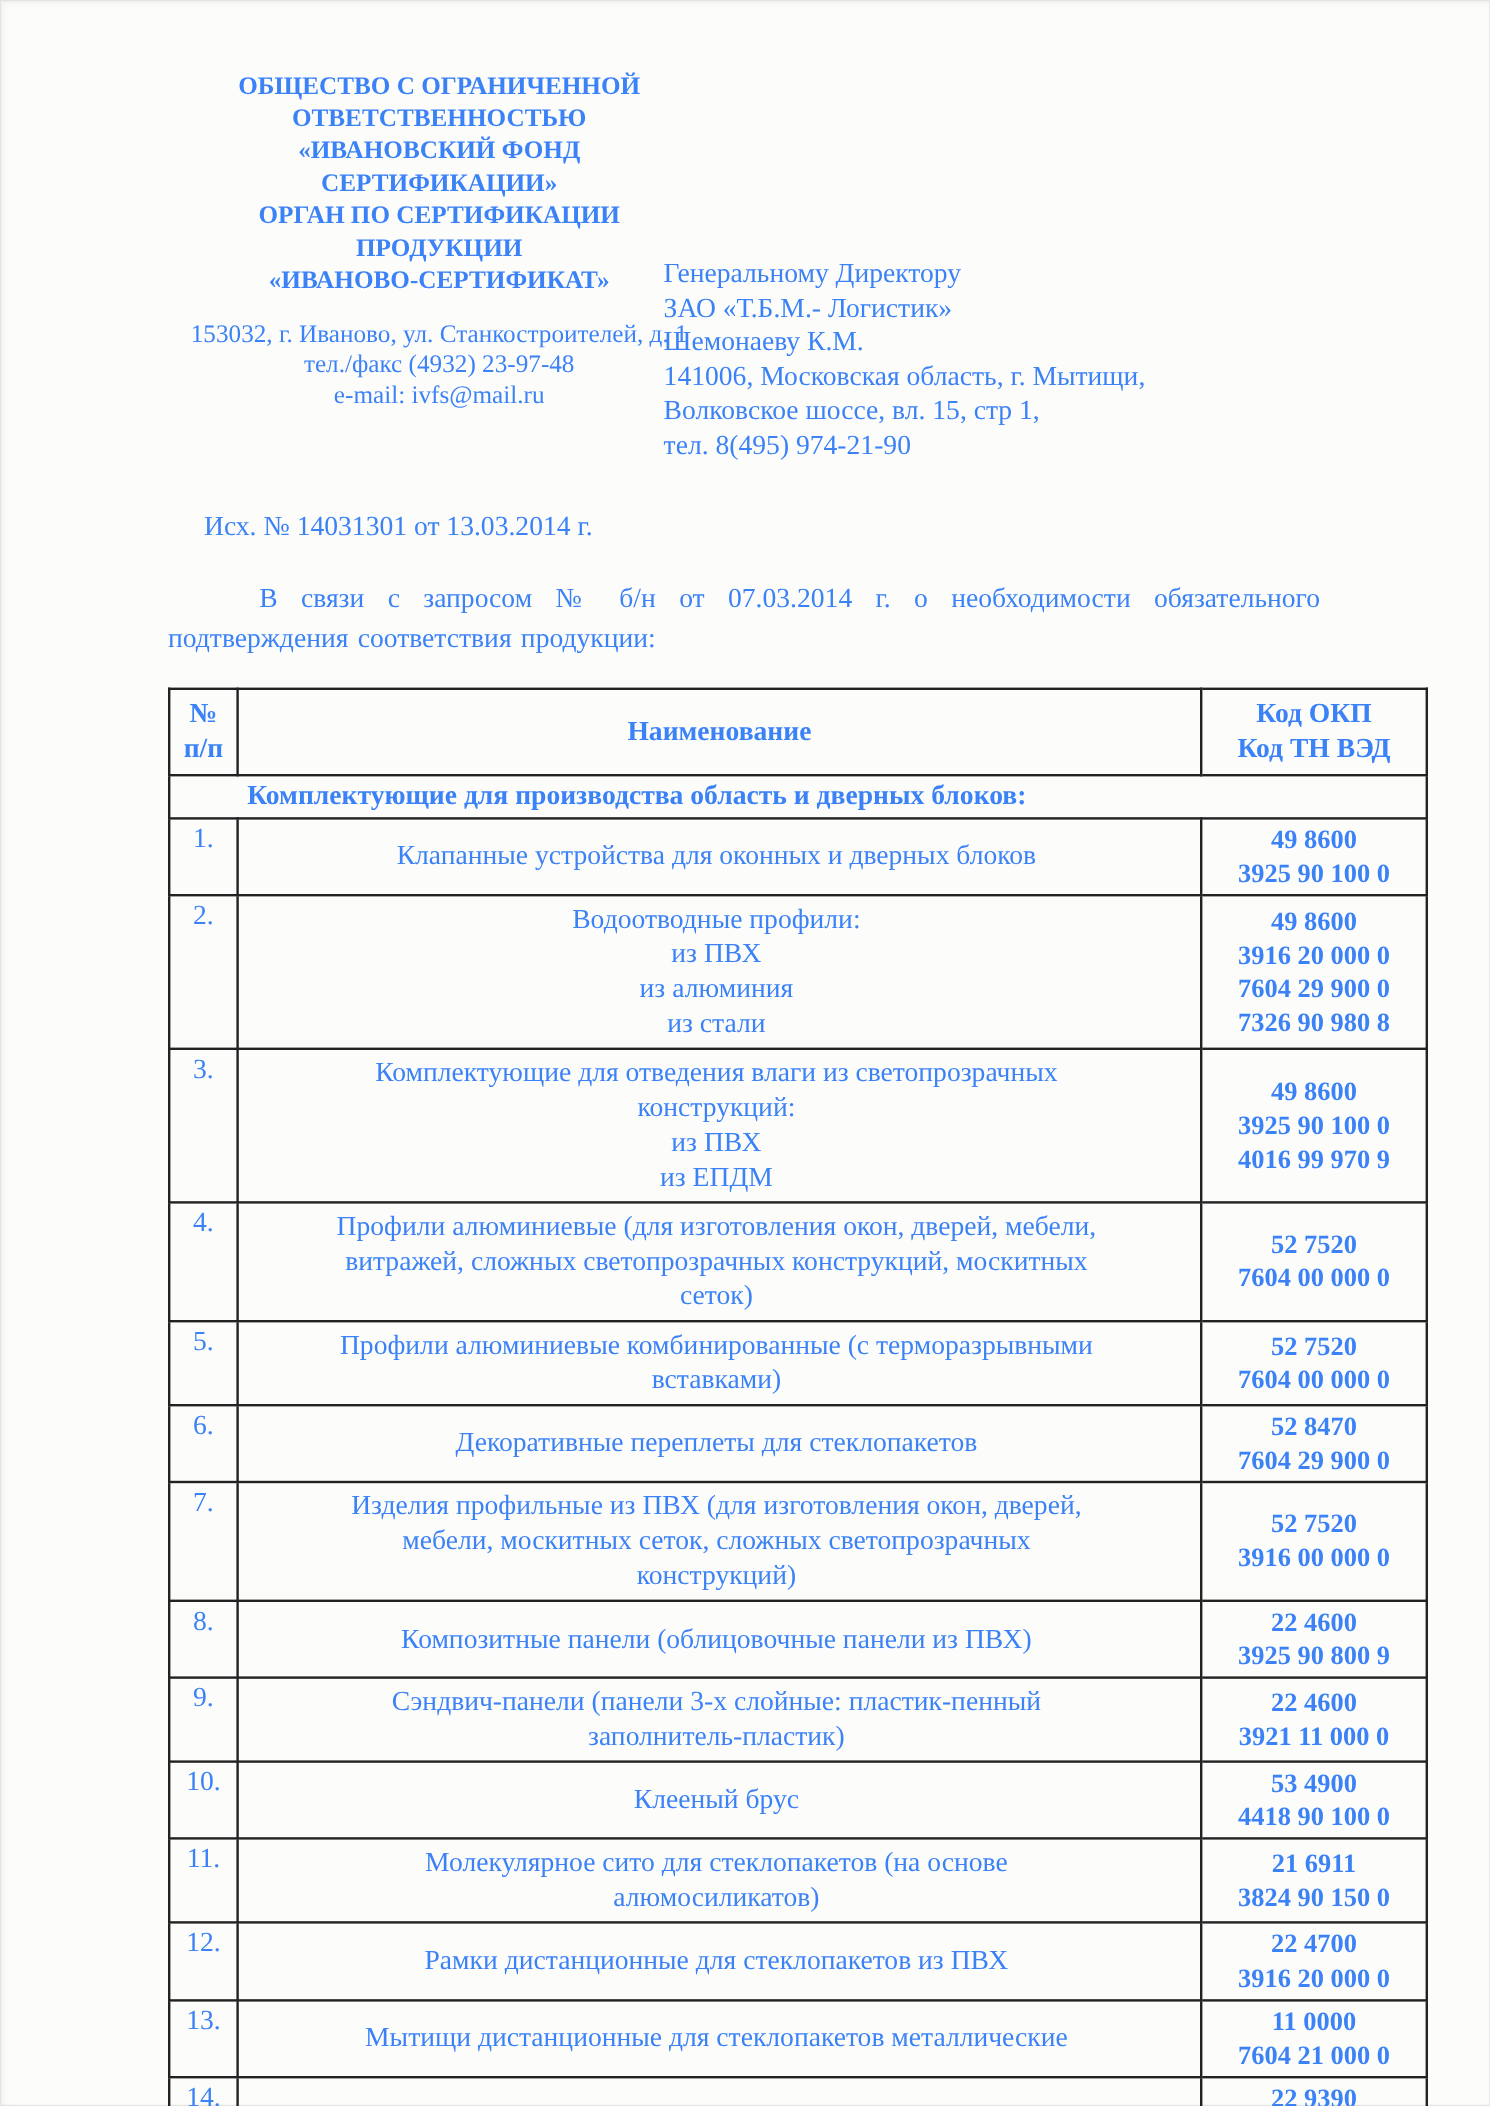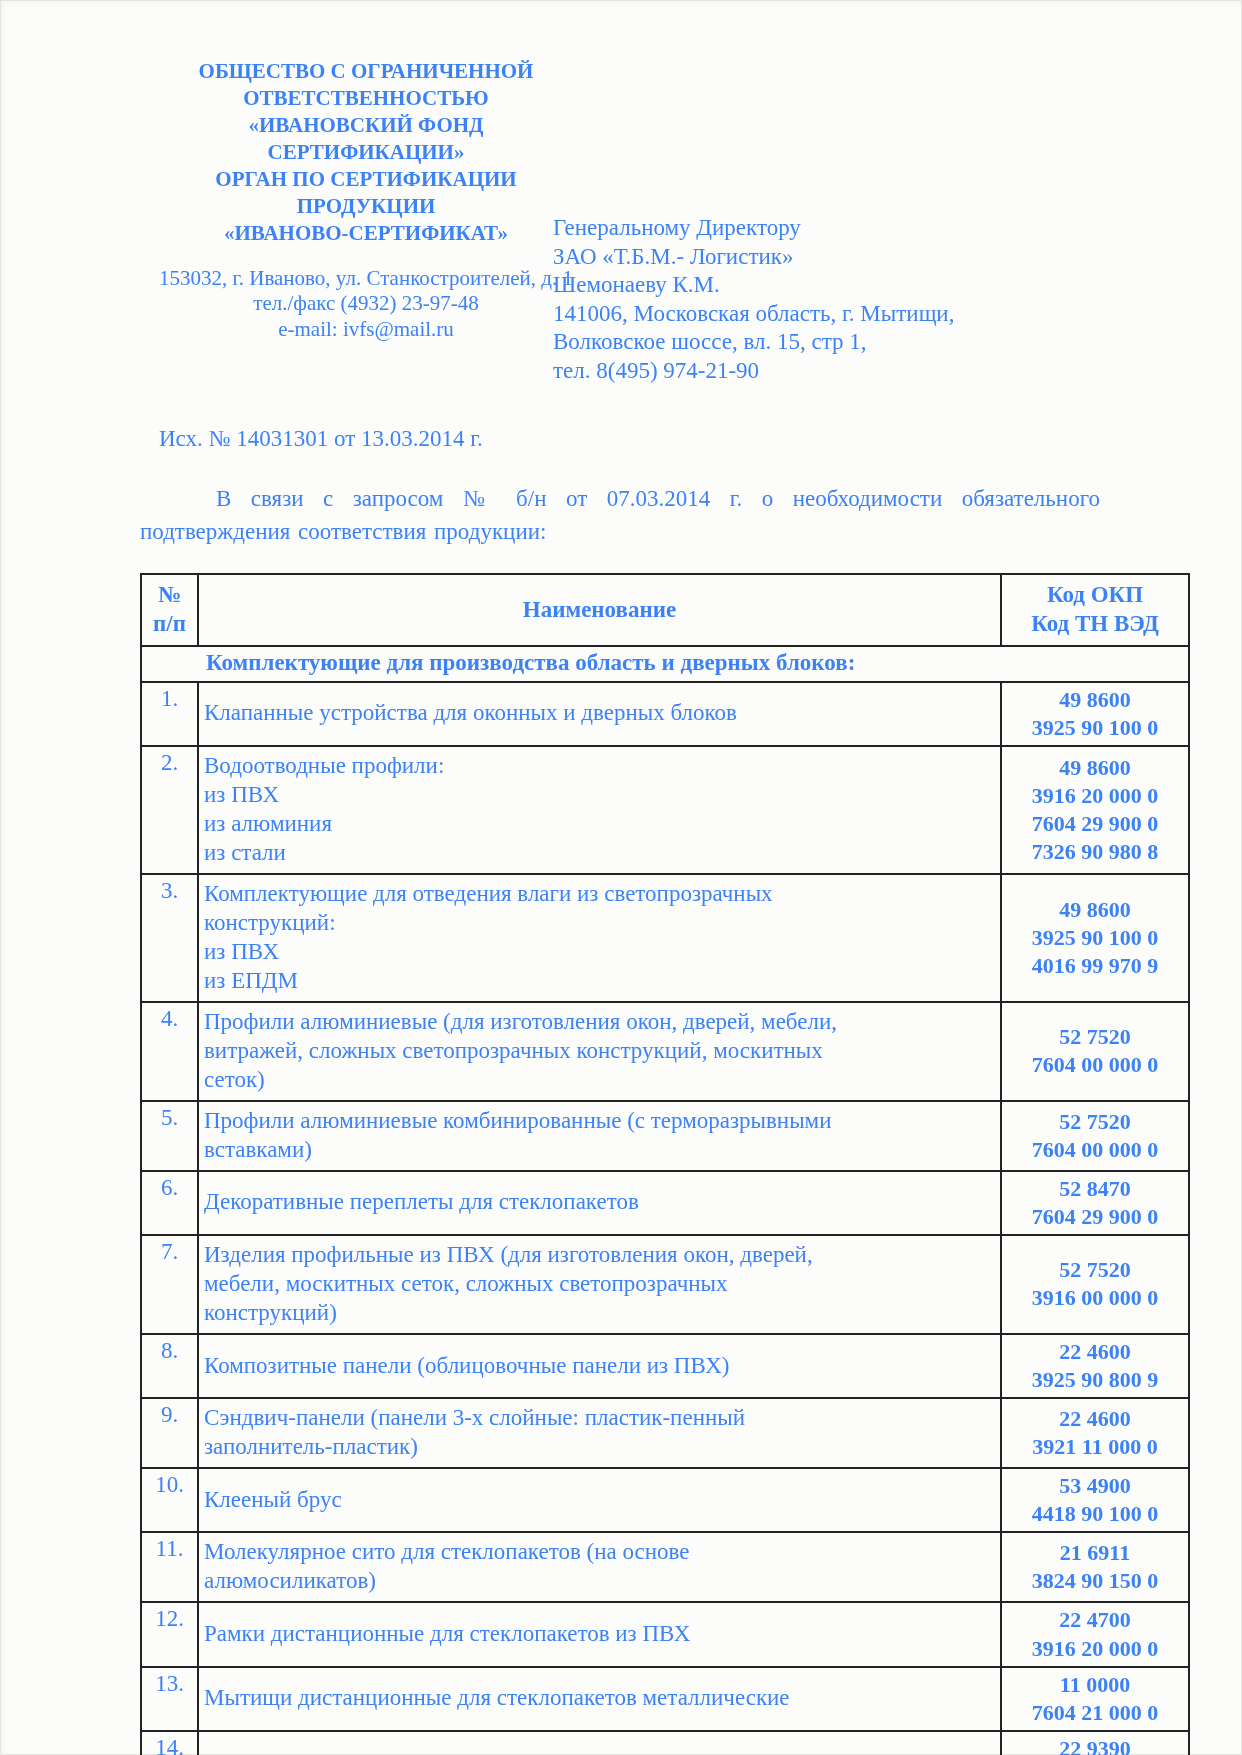--- a/index.html
+++ b/index.html
@@ -23,21 +23,21 @@
   .org-bold   { font-weight: bold; font-size: 21px; line-height: 1.29; }
   .org-plain  { font-weight: normal; font-size: 21px; line-height: 1.22; }
   .recipient-block {
     position: absolute;
     top: 214px; right: 129px; width: 560px;
     font-size: 23px; line-height: 1.24;
     white-space: pre-line;
   }
   .ref-line {
     position: absolute;
-    top: 426px; left: 159px;
+    top: 426px; left: 170px;
     font-size: 23px;
   }
   .intro {
     position: absolute;
     top: 483px; left: 140px; width: 960px;
     font-size: 23px; line-height: 1.42;
     text-align: justify;
     text-indent: 76px;
     word-spacing: 2px;
   }
@@ -70,21 +70,21 @@
     padding: 2px 6px 3px 64px;
     line-height: 1.25;
   }
   td.num-cell {
     vertical-align: top;
     text-align: center;
     padding: 3px 2px;
   }
   td.name-cell {
     vertical-align: middle;
-    text-align: left;
+    text-align: center;
     padding: 5px 10px 5px 5px;
     line-height: 1.26;
     white-space: pre-line;
   }
   td.code-cell {
     vertical-align: middle;
     text-align: center;
     font-weight: bold;
     font-size: 22px;
     line-height: 1.28;

